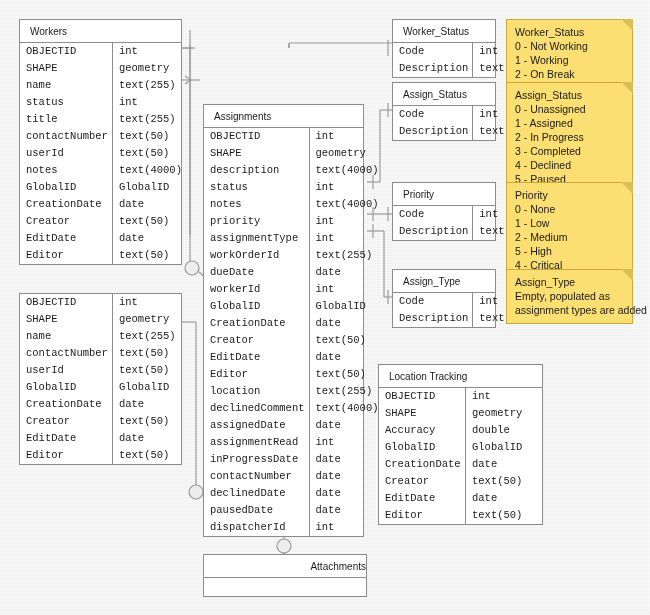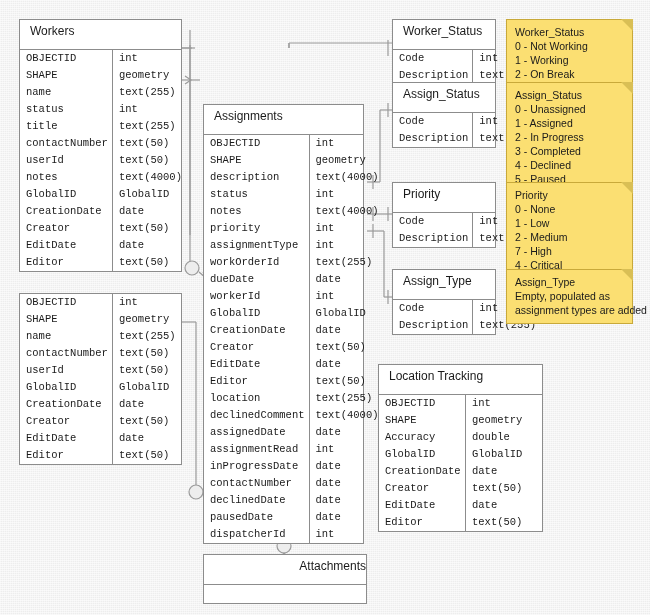--- a/index.html
+++ b/index.html
@@ -34,23 +34,23 @@
 
   
   .entity {
     position: absolute;
     background: #ffffff;
     border: 1px solid #8c8c8c;
     box-sizing: border-box;
     box-shadow: 0 0 0 0 rgba(0,0,0,0);
   }
   .entity-title {
-    font-size: 12px;
+    font-size: 10px;
     color: #1a1a1a;
-    padding: 5px 0 11px 10px;
+    padding: 5px 0 4px 10px;
     border-bottom: 1px solid #8c8c8c;
     line-height: 13px;
     white-space: nowrap;
   }
   .entity-body {
     display: table;
     width: 100%;
     border-collapse: collapse;
     font-family: Liberation Mono, monospace;
   }
@@ -513,21 +513,21 @@
     <div class="note-line">5 - Paused</div>
     <div class="note-line">6 - Canceled</div>
   </div>
 
   <div class="note" style="left:506px; top:182px; width:127px;">
     <span class="fold"></span>
     <div class="note-line">Priority</div>
     <div class="note-line">0 - None</div>
     <div class="note-line">1 - Low</div>
     <div class="note-line">2 - Medium</div>
-    <div class="note-line">7 - High</div>
+    <div class="note-line">5 - High</div>
     <div class="note-line">4 - Critical</div>
   </div>
 
   <div class="note" style="left:506px; top:269px; width:127px;">
     <span class="fold"></span>
     <div class="note-line">Assign_Type</div>
     <div class="note-line">Empty, populated as</div>
     <div class="note-line">assignment types are added</div>
   </div>
 

